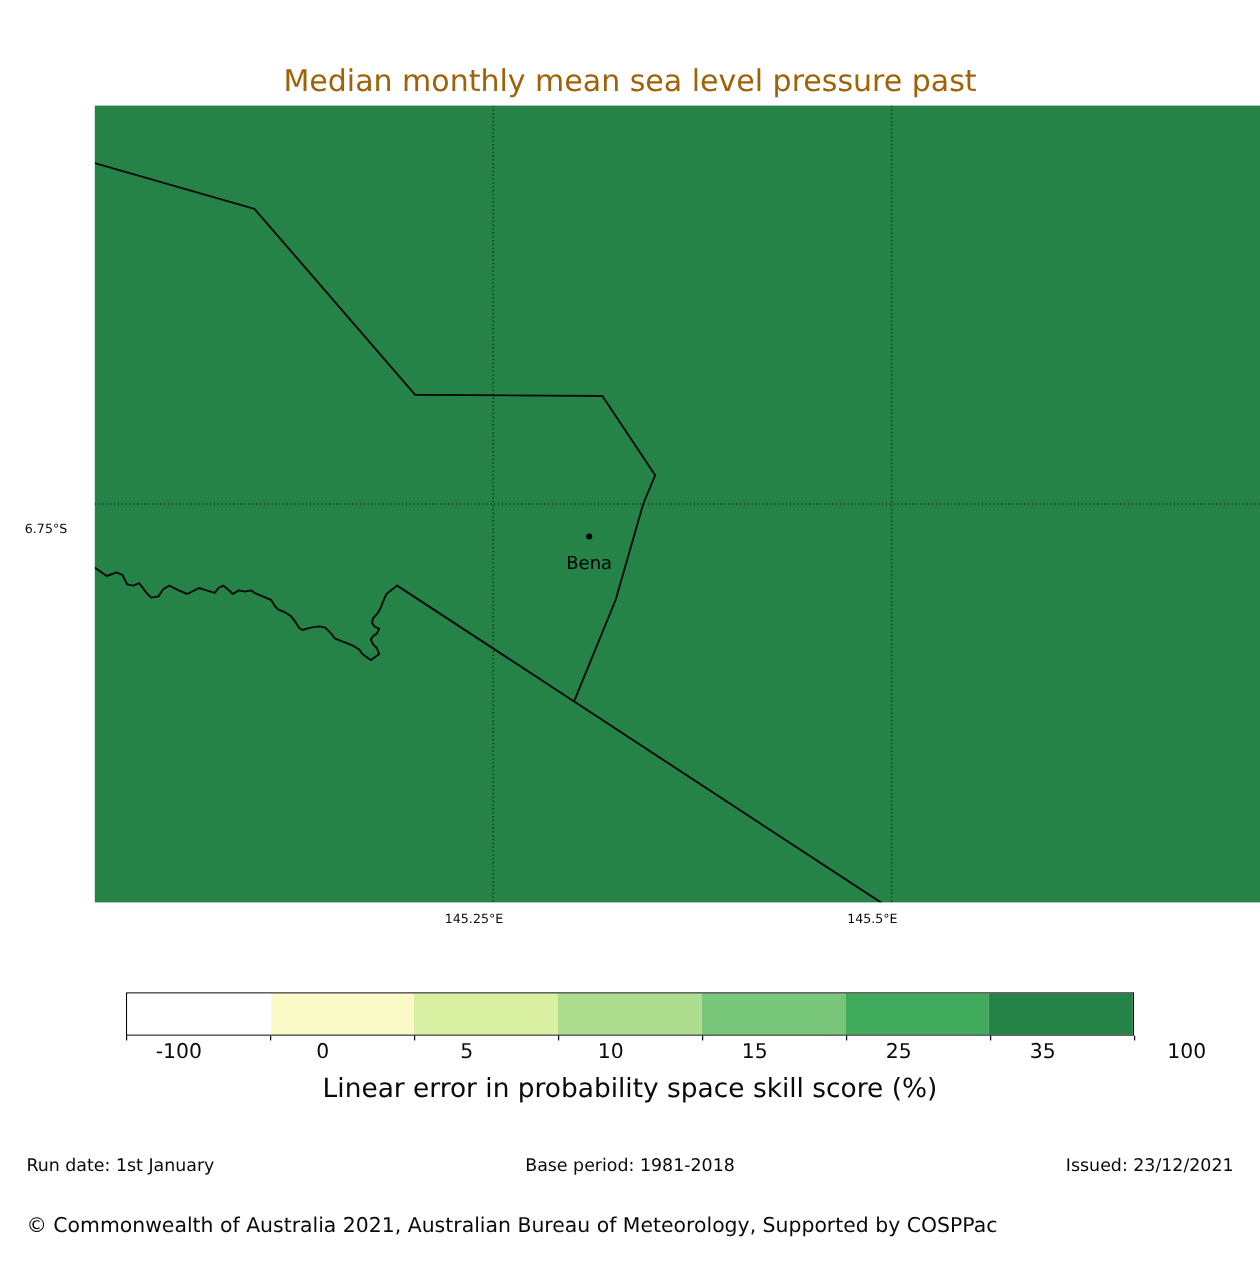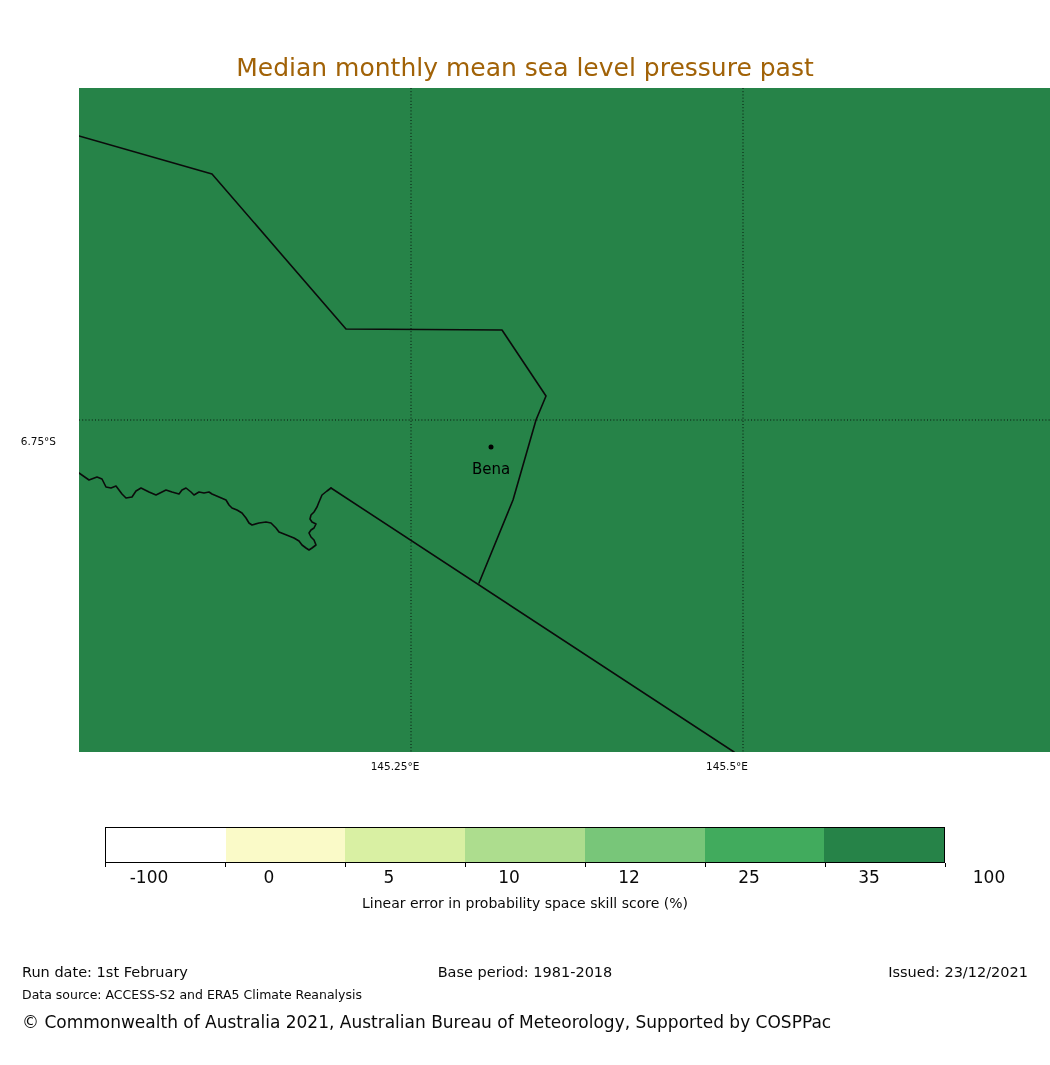--- a/index.html
+++ b/index.html
@@ -15,21 +15,21 @@
   .marker-label{font-family:"DejaVu Sans",sans-serif;font-size:15px;fill:#000;text-anchor:middle;}
   .lat-label{position:absolute;left:0;top:412px;width:56px;text-align:right;font-size:10.5px;margin-top:23px;}
   .lon-label{position:absolute;top:760px;transform:translateX(-50%);font-size:10.5px;}
   .lon1{left:395px;}  .lon2{left:727px;}
   .colorbar{position:absolute;left:105px;top:827px;width:840px;height:36px;display:flex;
             border:1.2px solid #000;box-sizing:border-box;}
   .cb-seg{flex:1 1 0;height:100%;}
   .cb-ticks{position:absolute;left:105px;top:863px;width:840px;height:28px;}
   .cb-tickmark{position:absolute;top:0;width:1px;height:4px;background:#000;}
   .cb-ticklabel{position:absolute;top:4px;transform:translateX(-50%);font-size:17px;white-space:nowrap;margin-left:44px;}
-  .cb-label{position:absolute;top:895px;left:0;width:100%;text-align:center;font-size:14px;}
+  .cb-label{position:absolute;top:895px;left:0;width:100%;text-align:center;font-size:22px;}
   .ft-run{position:absolute;left:22px;top:964px;font-size:14.5px;}
   .ft-base{position:absolute;left:0;top:964px;width:100%;text-align:center;font-size:14.5px;}
   .ft-issued{position:absolute;right:22px;top:964px;font-size:14.5px;margin-left:43px;}
   .ft-source{position:absolute;left:22px;top:987px;font-size:12.5px;}
   .ft-copy{position:absolute;left:22px;top:1012px;font-size:17px;text-align:center;}
 </style>
 </head>
 <body>
 
 <div class="page">
@@ -67,29 +67,28 @@
   <div class="cb-ticks" id="cb-ticks">
       <div class="cb-tickmark" style="left: 0px;"></div>
       <span class="cb-ticklabel" style="left: 0px;">-100</span>
       <div class="cb-tickmark" style="left: 120px;"></div>
       <span class="cb-ticklabel" style="left: 120px;">0</span>
       <div class="cb-tickmark" style="left: 240px;"></div>
       <span class="cb-ticklabel" style="left: 240px;">5</span>
       <div class="cb-tickmark" style="left: 360px;"></div>
       <span class="cb-ticklabel" style="left: 360px;">10</span>
       <div class="cb-tickmark" style="left: 480px;"></div>
-      <span class="cb-ticklabel" style="left: 480px;">12</span>
+      <span class="cb-ticklabel" style="left: 480px;">15</span>
       <div class="cb-tickmark" style="left: 600px;"></div>
       <span class="cb-ticklabel" style="left: 600px;">25</span>
       <div class="cb-tickmark" style="left: 720px;"></div>
       <span class="cb-ticklabel" style="left: 720px;">35</span>
       <div class="cb-tickmark" style="left: 840px;"></div>
       <span class="cb-ticklabel" style="left: 840px;">100</span>
     </div>
   <div class="cb-label">Linear error in probability space skill score (%)</div>
 
-  <div class="ft-run">Run date: 1st February</div>
+  <div class="ft-run">Run date: 1st January</div>
   <div class="ft-base">Base period: 1981-2018</div>
   <div class="ft-issued">Issued: 23/12/2021</div>
-  <div class="ft-source">Data source: ACCESS-S2 and ERA5 Climate Reanalysis</div>
   <div class="ft-copy">© Commonwealth of Australia 2021, Australian Bureau of Meteorology, Supported by COSPPac</div>
 
 </div>
 
 </body></html>

